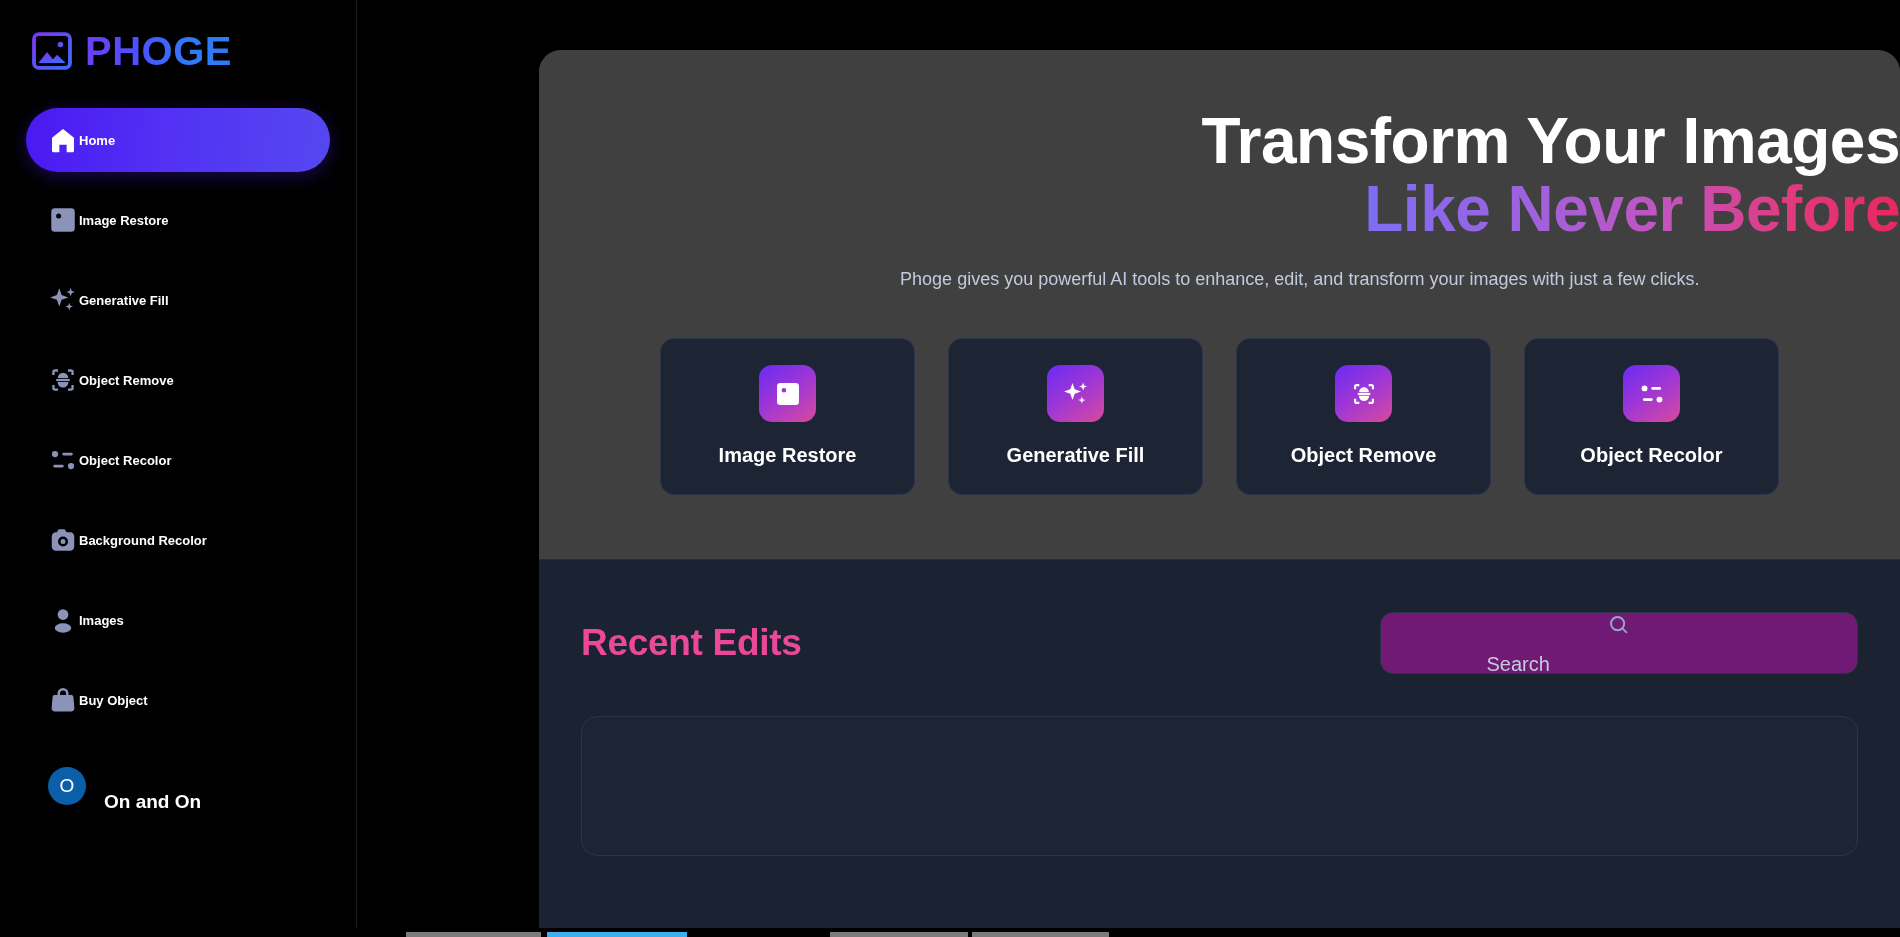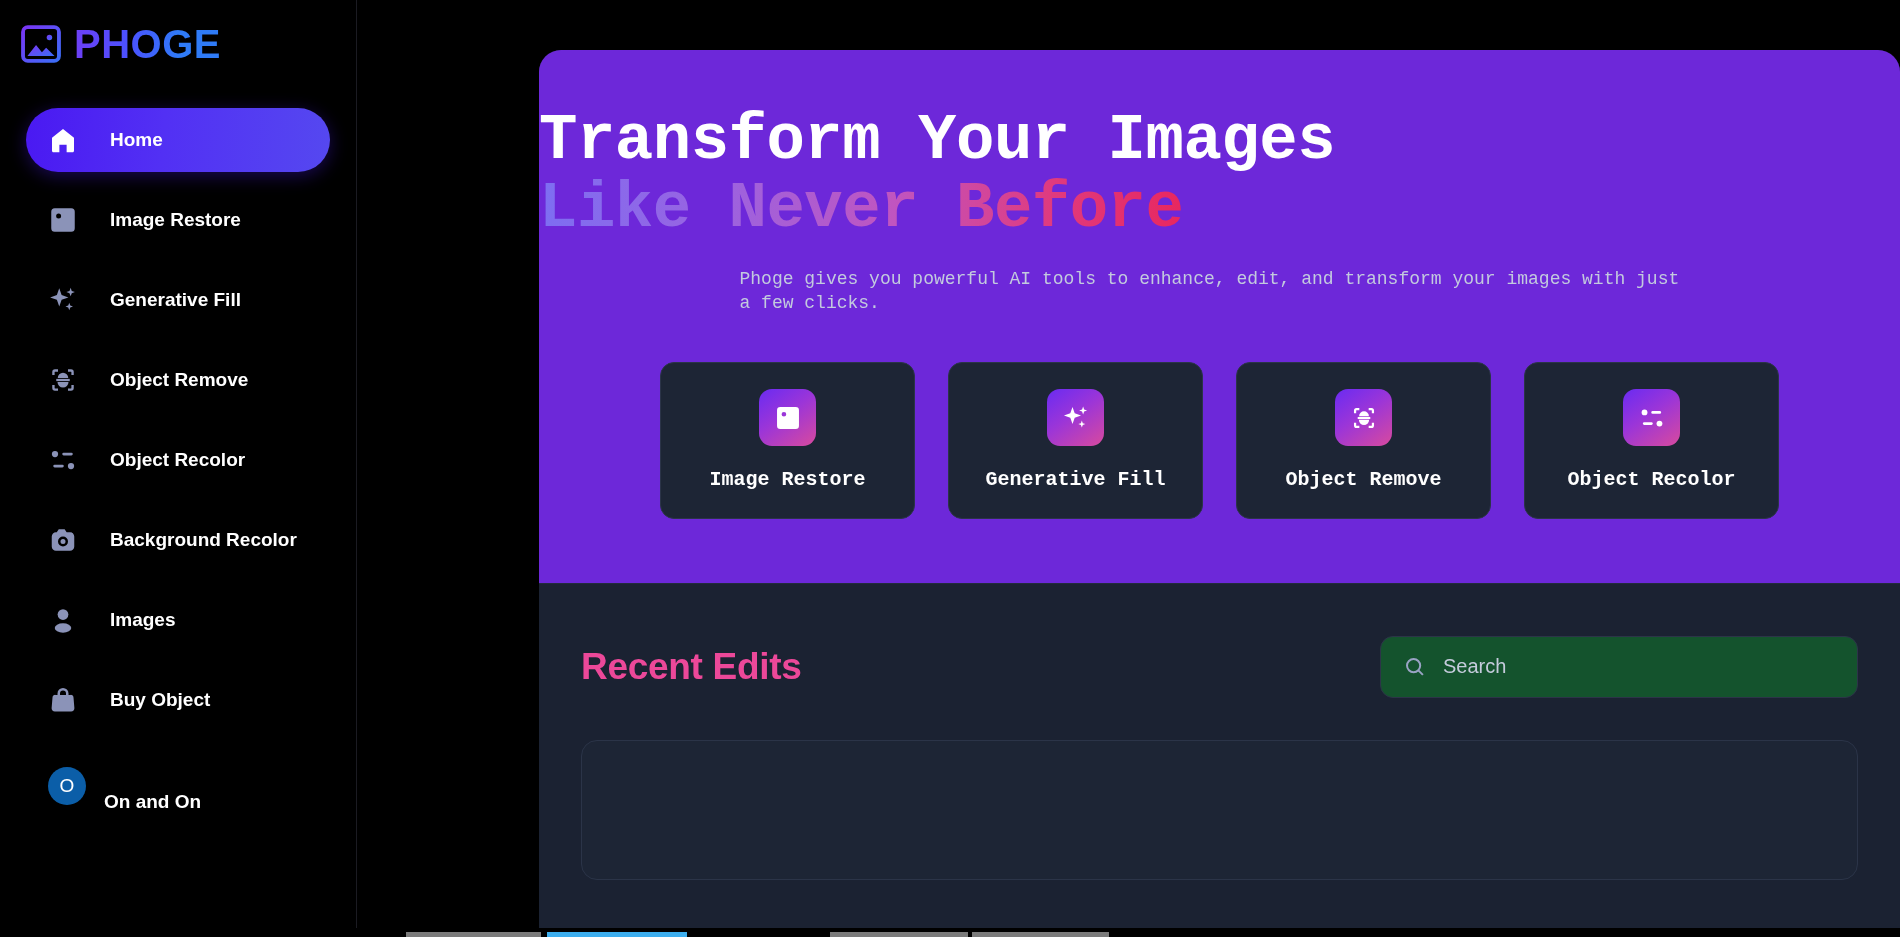--- a/index.html
+++ b/index.html
@@ -14,39 +14,39 @@
   
   .sidebar {
     width:357px; height:937px;
     background:#000000;
     border-right:1px solid #1b1b22;
     padding:22px 0 0 0;
     flex:0 0 357px;
     position:relative;
   }
   .brand {
-    display:flex; gap:11px;
-    padding:0 0 0 19px; height:58px;
+    display:flex; align-items:center; gap:11px;
+    padding:0 0 0 30px; height:58px;
   }
   .brand-mark { width:44px; height:44px; display:block; }
   .brand-text {
     font-size:40px; font-weight:800; letter-spacing:0.5px;
     background:linear-gradient(90deg,#6d3ff5 0%, #4a52ff 38%, #2f7bf7 72%, #2f7bf7 100%);
     -webkit-background-clip:text; background-clip:text;
     -webkit-text-fill-color:transparent; color:#3b6ef6;
     line-height:44px;
   }
 
   .nav { margin-top:28px; padding:0 26px; }
   .nav-item {
-    display:flex; align-items:center; gap:32px;
+    display:flex; align-items:center; gap:1px;
     height:64px; padding:0 22px;
     border-radius:32px;
     color:#ffffff;
-    font-size:19px; font-weight:700;
+    font-size:13px; font-weight:700;
     cursor:pointer;
     margin-bottom:16px;
   }
   .nav-item.active {
     background:linear-gradient(95deg,#4a19f2 0%, #5230f4 45%, #5548f0 100%);
     box-shadow:0 4px 18px rgba(74,25,242,.35);
   }
   .nav-item .ico { width:30px; height:30px; flex:0 0 30px; display:block; }
   .nav-item.active .ico path,
   .nav-item.active .ico circle,
@@ -67,25 +67,24 @@
 
   
   .stage { flex:1; position:relative; background:#000; }
   .panel {
     position:absolute; left:182px; top:50px; width:1361px; bottom:-20px;
     background:#1b2232;
     border-radius:22px 22px 0 0;
     overflow:hidden;
   }
   .hero {
-    background:#6d28d9;
+    background:#404040;
     padding:58px 0 64px;
-    text-align:left;
+    text-align:right;
     border-bottom:1px solid #232b3d;
-    font-family:Liberation Mono, monospace;
   }
   .hero h1 {
     font-size:64px; line-height:1.06; font-weight:800;
     color:#ffffff; letter-spacing:-0.5px;
   }
   .hero h1 .grad {
     background:linear-gradient(90deg,#7d6ef2 0%, #9b63e0 28%, #c055c0 55%, #e03a7e 80%, #e8275f 100%);
     -webkit-background-clip:text; background-clip:text;
     -webkit-text-fill-color:transparent; color:#c055c0;margin-top:36px;
   }
@@ -115,25 +114,25 @@
   .recent {
     padding:52px 40px 0 40px;
   }
   .recent-head {
     display:flex; align-items:center; justify-content:space-between;
     padding:0 2px;
   }
   .recent-title { color:#ec4899; font-size:37px; font-weight:800; letter-spacing:-0.3px; }
   .searchbox {
     width:478px; height:62px;
-    background:#14532d;
+    background:#701a75;
     border:1px solid #2c3448;
     border-radius:13px;
     display:flex; align-items:center; gap:16px;
-    padding:0 22px; cursor:text;
+    padding:0 22px; cursor:text;flex-direction:column;
   }
   .searchbox svg { width:24px; height:24px; flex:0 0 24px; }
   .searchbox svg path, .searchbox svg circle { stroke:#9aa3c4; fill:none; stroke-width:2; }
   .searchbox input {
     flex:1; background:transparent; border:0; outline:none;
     color:#e6e9f2; font-size:20px; font-family:"Liberation Sans", sans-serif;
   }
   .searchbox input::placeholder { color:#c5cbdc; }
 
   .result-card {

